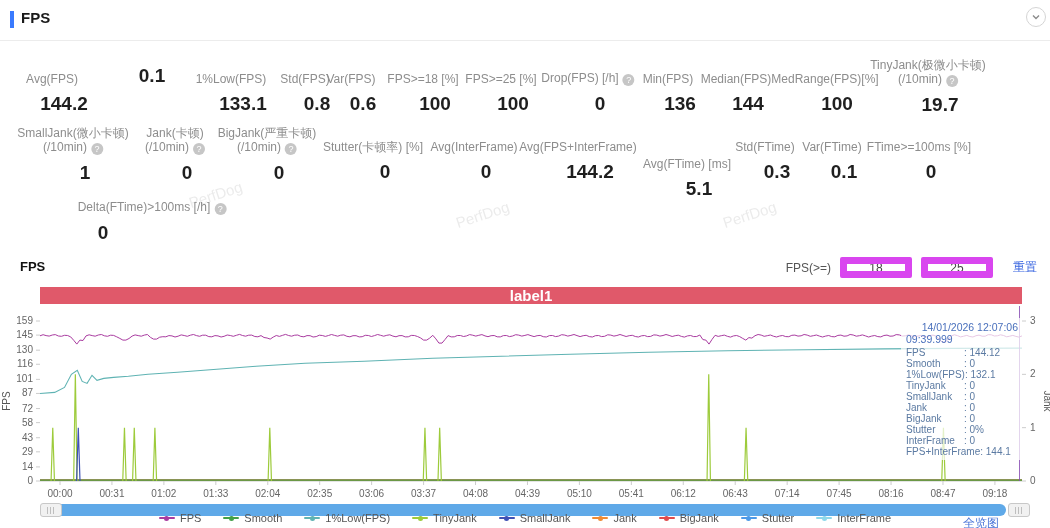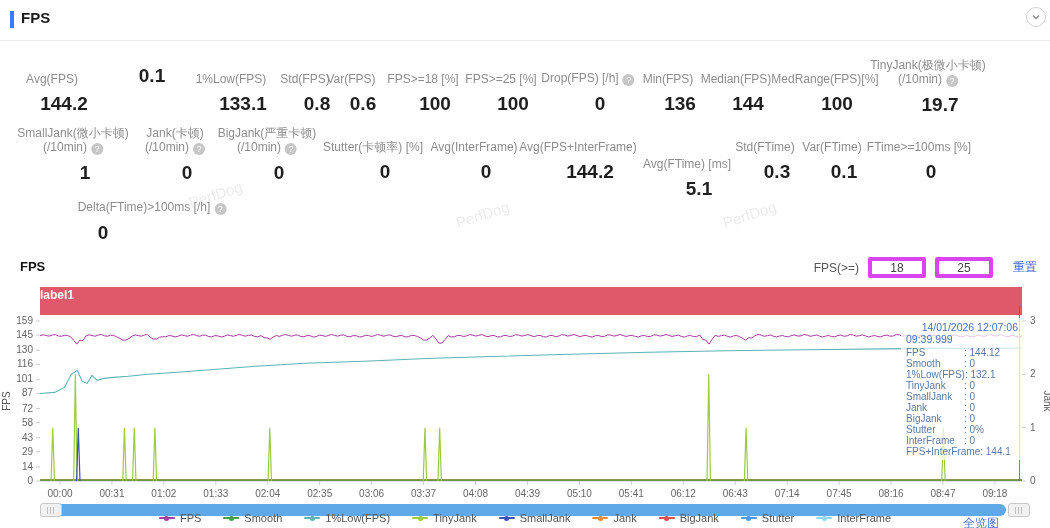--- a/index.html
+++ b/index.html
@@ -19,26 +19,26 @@
   .mvalue{margin-top:7px;font-size:19px;font-weight:bold;color:#1f1f1f;position:relative;margin-left:24px;}
   .help{display:inline-block;width:12px;height:12px;border-radius:50%;background:#c6c6c6;color:#fff;
     font-size:9px;line-height:12px;margin-left:4px;font-style:normal;text-align:center;vertical-align:-1px;}
 
   
   .wm{position:absolute;font-size:15px;color:rgba(100,100,100,0.13);transform:rotate(-18deg);}
 
   
   .chart-title{position:absolute;left:20px;top:259px;font-size:13px;font-weight:bold;color:#111;}
   .filter{position:absolute;top:257px;right:13px;display:flex;align-items:center;gap:9px;font-size:12px;color:#555;}
-  .thr{width:58px;height:21px;border:4px solid #d946ef;border-radius:2px;text-align:center;font-size:12px;
+  .thr{width:72px;height:21px;border:7px solid #d946ef;border-radius:2px;text-align:center;font-size:12px;
     color:#444;font-family:"Liberation Sans",sans-serif;outline:none;background:#fff;}
   .reset{color:#3a66e0;font-size:12px;margin-left:11px;cursor:pointer;text-decoration:none;}
 
-  .banner{position:absolute;left:40px;top:287px;width:982px;height:28px;background:#e0596a;color:#fff;
-    font-size:12px;font-weight:bold;line-height:17px;}
+  .banner{position:absolute;left:40px;top:287px;width:982px;height:17px;background:#e0596a;color:#fff;
+    font-size:15px;font-weight:bold;text-align:center;line-height:17px;}
 
   
   .chart-svg{position:absolute;left:0;top:304px;width:1050px;height:200px;}
   .tick{font-size:10px;fill:#666;}
   .atitle{font-size:10px;fill:#555;}
 
   
   .tooltip{position:absolute;left:901px;top:318px;width:121px;background:rgba(255,255,255,0.72);
     font-size:10px;line-height:11px;color:#5b7aa2;padding:3px 4px 3px 5px;}
   .tt-date{color:#4a70bc;font-size:10.5px;text-align:right;line-height:12px;}

